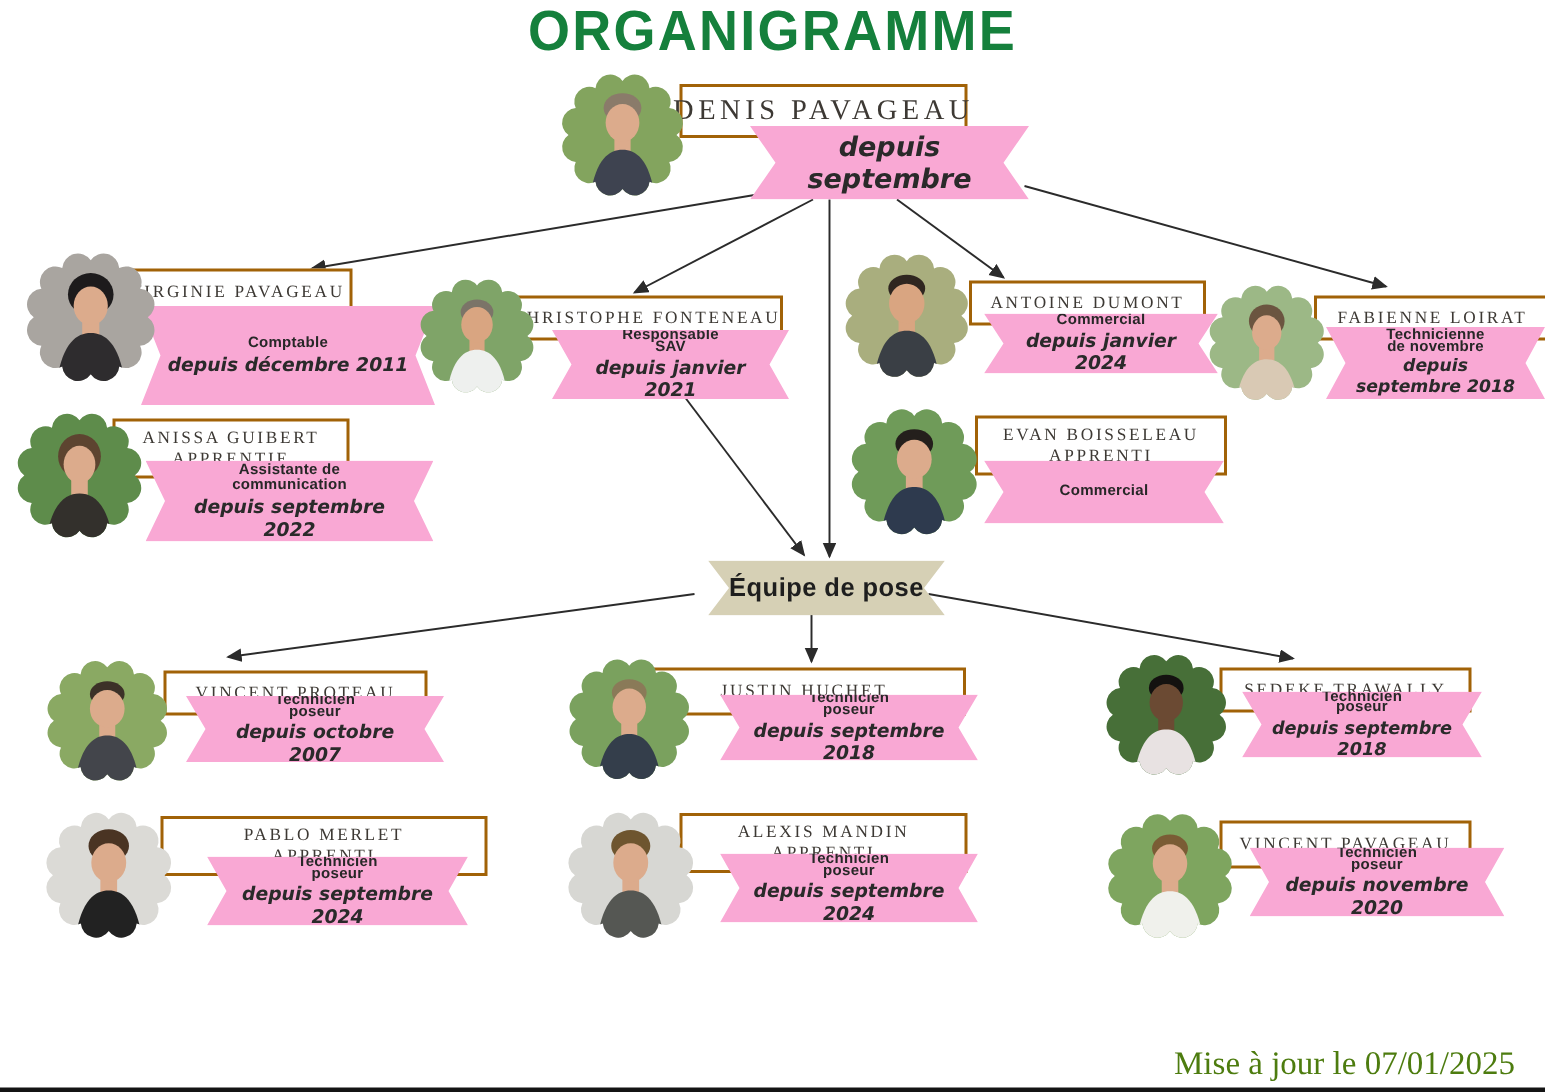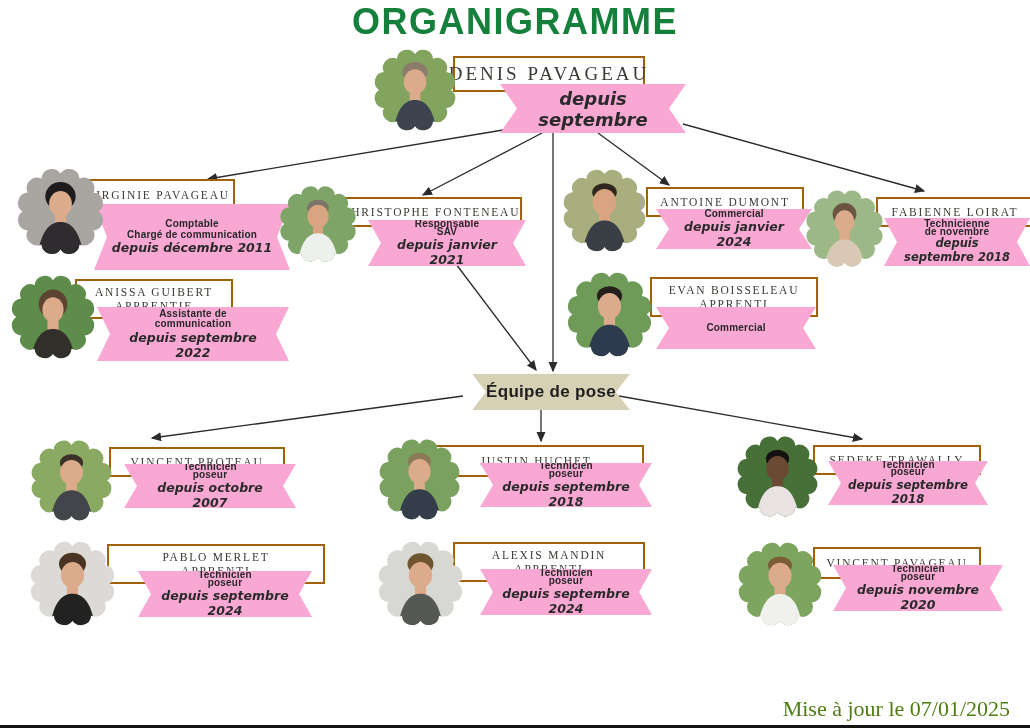--- a/index.html
+++ b/index.html
@@ -100,21 +100,20 @@
         <rect class="skin" x="44" y="48" width="12" height="16"></rect>
         <ellipse class="skin" cx="50" cy="42" rx="12" ry="13.5"></ellipse>
         <path class="shirt" d="M26,96 C30,68 40,61 50,61 C60,61 70,68 74,96 Z"></path>
       </g>
     </svg>
     <div class="namebox" style="left:81px;top:179px;width:150px;height:28px">
       <span>VIRGINIE PAVAGEAU</span>
     </div>
     <div class="ribbon" style="left:94px;top:204px;width:196px;height:66px">
       <span class="role">Comptable</span>
-      <span class="role wrapline" style="max-width:132px">Chargé de communication</span>
       <span class="since">depuis décembre 2011</span>
     </div>
   </div>
 
   <div class="card" style="--blob: #5e8c4b; --shirt: #33302c; --skin: #dcab8c; --hair: #5d4430;">
     <svg class="photo" viewBox="0 0 100 100" style="left:7px;top:271px;width:92px;height:92px">
       <use href="#blobshape" class="blob"></use>
       <g clip-path="url(#blobclip)">
         <ellipse class="hair" cx="50" cy="36" rx="15.5" ry="16"></ellipse>
         <rect class="skin" x="44" y="48" width="12" height="16"></rect>

